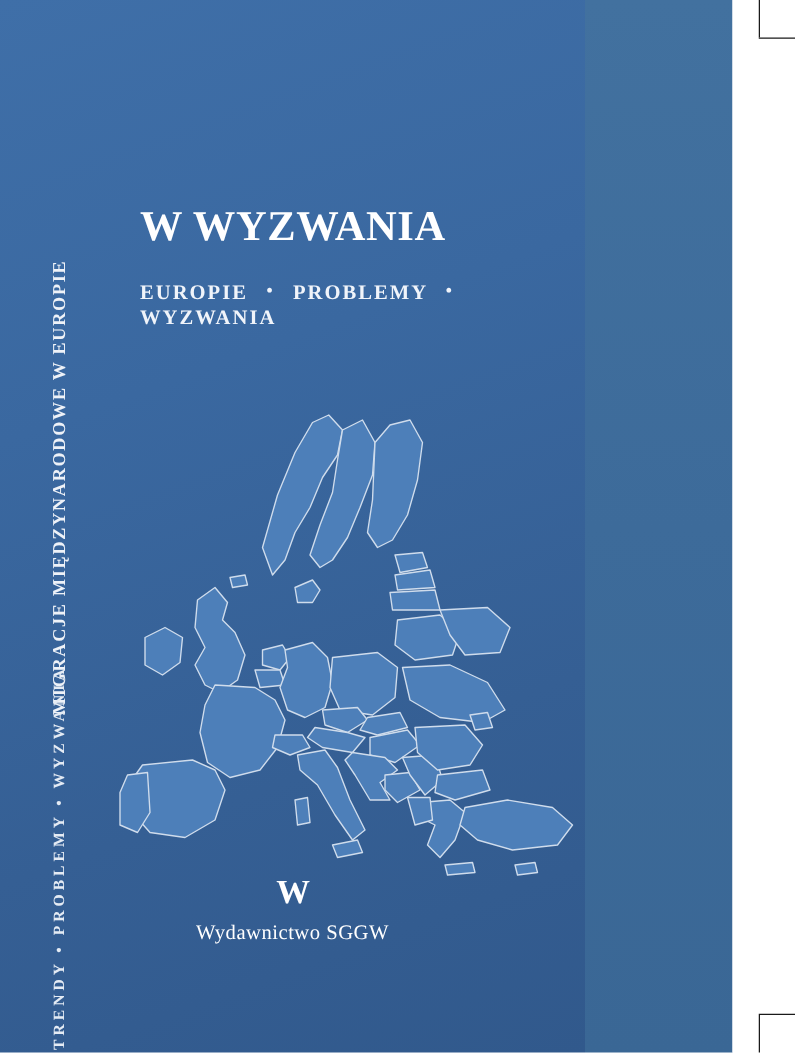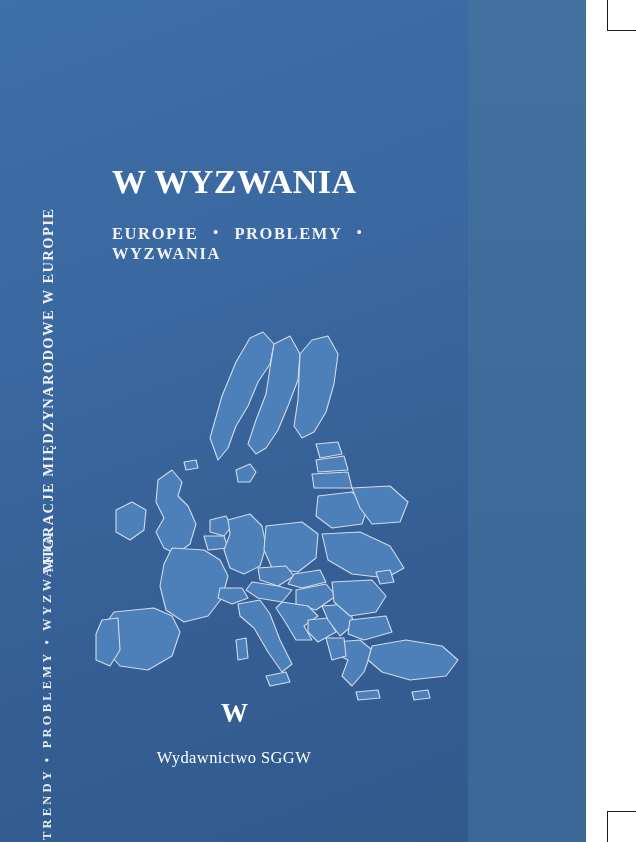--- a/index.html
+++ b/index.html
@@ -146,21 +146,21 @@
     color: #ffffff;
   }
   .pub-mark {
     font-family: "Liberation Serif", serif;
     font-size: 27px;
     font-weight: bold;
     line-height: 30px;
     letter-spacing: -1px;
   }
   .pub-name {
-    margin-top: 20px;
+    margin-top: 8px;
     font-family: "Liberation Serif", serif;
     font-size: 16.5px;
     letter-spacing: 0.4px;
   }
 </style>
 </head>
 <body>
 
 <div id="book-cover">
 

